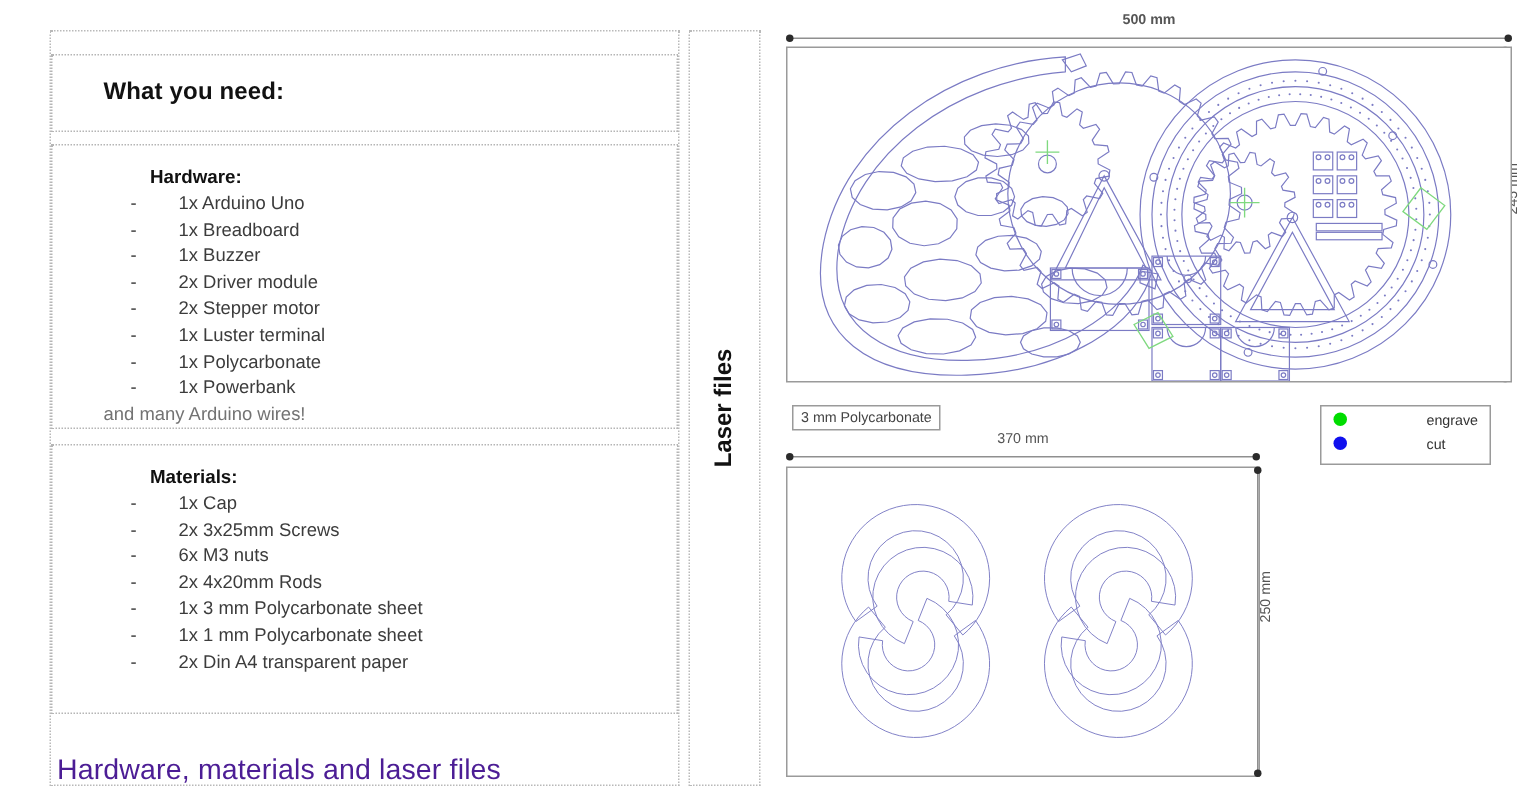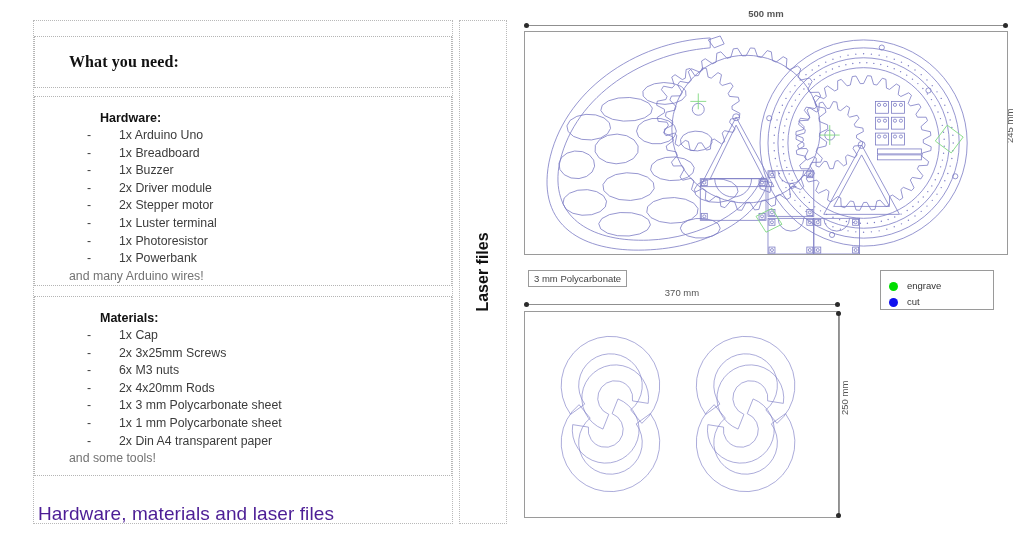--- a/index.html
+++ b/index.html
@@ -16,21 +16,21 @@
 
   
   .left-col{
     position:absolute;left:33px;top:20px;width:420px;height:504px;
     border:1px dotted #b9b9b9;
     box-sizing:border-box;
   }
   .box-need{
     position:absolute;left:34px;top:36px;width:418px;height:52px;
     border:1px dotted #b5b5b5;box-sizing:border-box;
-    display:flex;align-items:center;font-family:Liberation Serif, serif;
+    display:flex;align-items:center;
   }
   .box-need .hdr{
     font-size:16px;font-weight:bold;color:#111;margin-left:34px;letter-spacing:.1px;
   }
   .box-hw{
     position:absolute;left:34px;top:96px;width:418px;height:190px;
     border:1px dotted #b5b5b5;box-sizing:border-box;
   }
   .box-mat{
     position:absolute;left:34px;top:296px;width:418px;height:180px;
@@ -121,21 +121,21 @@
     border:1px solid #9a9a9a;background:#fff;
     font-size:9.5px;color:#444;padding:2px 5px;white-space:nowrap;
   }
 
   
   .legend{
     position:absolute;left:364px;top:270px;width:114px;height:40px;
     border:1px solid #9a9a9a;background:#fff;box-sizing:border-box;
     padding:4px 0 0 8px;
   }
-  .legend-row{display:flex;align-items:flex-end;height:16px;}
+  .legend-row{display:flex;align-items:flex-start;height:16px;gap:44px;}
   .legend-dot{width:9px;height:9px;border-radius:50%;display:inline-block;margin-right:9px;}
   .legend-lbl{font-size:9.5px;color:#333;}
 </style>
 </head>
 <body>
 
 <div class="slide">
 
   <div class="left-col"></div>
 
@@ -145,38 +145,37 @@
 
   <div class="box-hw">
     <div class="sec-title">Hardware:</div>
     <ul class="items">
       <li><span class="dash">-</span><span>1x Arduino Uno</span></li>
       <li><span class="dash">-</span><span>1x Breadboard</span></li>
       <li><span class="dash">-</span><span>1x Buzzer</span></li>
       <li><span class="dash">-</span><span>2x Driver module</span></li>
       <li><span class="dash">-</span><span>2x Stepper motor</span></li>
       <li><span class="dash">-</span><span>1x Luster terminal</span></li>
-      <li><span class="dash">-</span><span>1x Photoresistor</span></li>
+      <li><span class="dash">-</span><span>1x Polycarbonate</span></li>
       <li><span class="dash">-</span><span>1x Powerbank</span></li>
     </ul>
     <div class="tail">and many Arduino wires!</div>
   </div>
 
   <div class="box-mat">
     <div class="sec-title">Materials:</div>
     <ul class="items">
       <li><span class="dash">-</span><span>1x Cap</span></li>
       <li><span class="dash">-</span><span>2x 3x25mm Screws</span></li>
       <li><span class="dash">-</span><span>6x M3 nuts</span></li>
       <li><span class="dash">-</span><span>2x 4x20mm Rods</span></li>
       <li><span class="dash">-</span><span>1x 3 mm Polycarbonate sheet</span></li>
       <li><span class="dash">-</span><span>1x 1 mm Polycarbonate sheet</span></li>
       <li><span class="dash">-</span><span>2x Din A4 transparent paper</span></li>
     </ul>
-    <div class="tail">and some tools!</div>
   </div>
 
   <div class="slide-title">Hardware, materials and laser files</div>
 
   <div class="mid-col">
     <div class="vlabel">Laser files</div>
   </div>
 
   <div class="cad">
 

